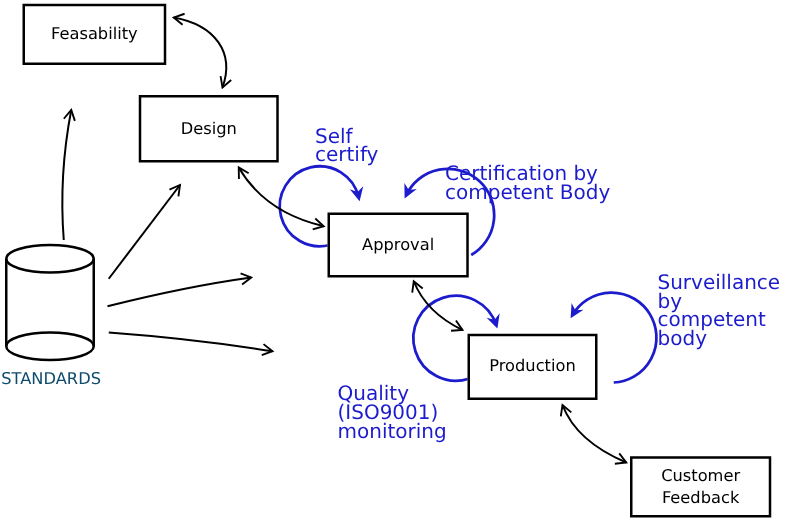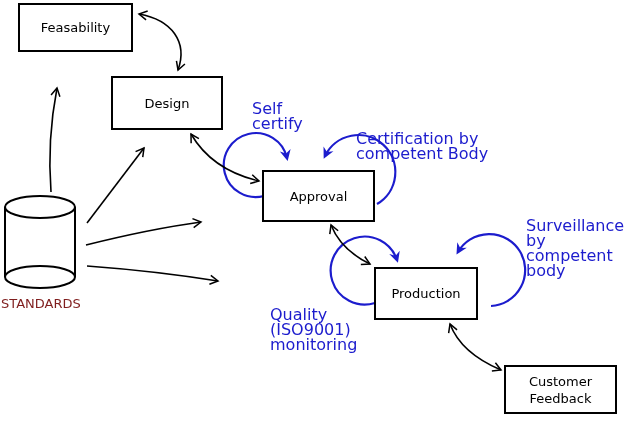--- a/index.html
+++ b/index.html
@@ -25,21 +25,21 @@
     position:absolute;z-index:3;
     color:var(--color-annotation,#1c1ccd);
     font-size:16px;line-height:15px;white-space:pre-line;
   }
   .ann-self{left:252px;top:101px;}
   .ann-cert{left:356px;top:99px;margin-top:32px;}
   .ann-surv{left:526px;top:218px;}
   .ann-qual{left:270px;top:307px;}
   .db-label{
     position:absolute;z-index:3;left:1px;top:296px;
-    font-size:13px;color:#7f1d1d;
+    font-size:13px;color:#0c4a6e;
   }
   .black-line{stroke:#000;stroke-width:1.6;fill:none;}
   .blue-line{stroke:var(--color-annotation,#1c1ccd);stroke-width:2.2;fill:none;}
   .cyl{stroke:#000;stroke-width:2;fill:none;}
 </style>
 </head>
 <body>
 
 <div id="stage">
 

